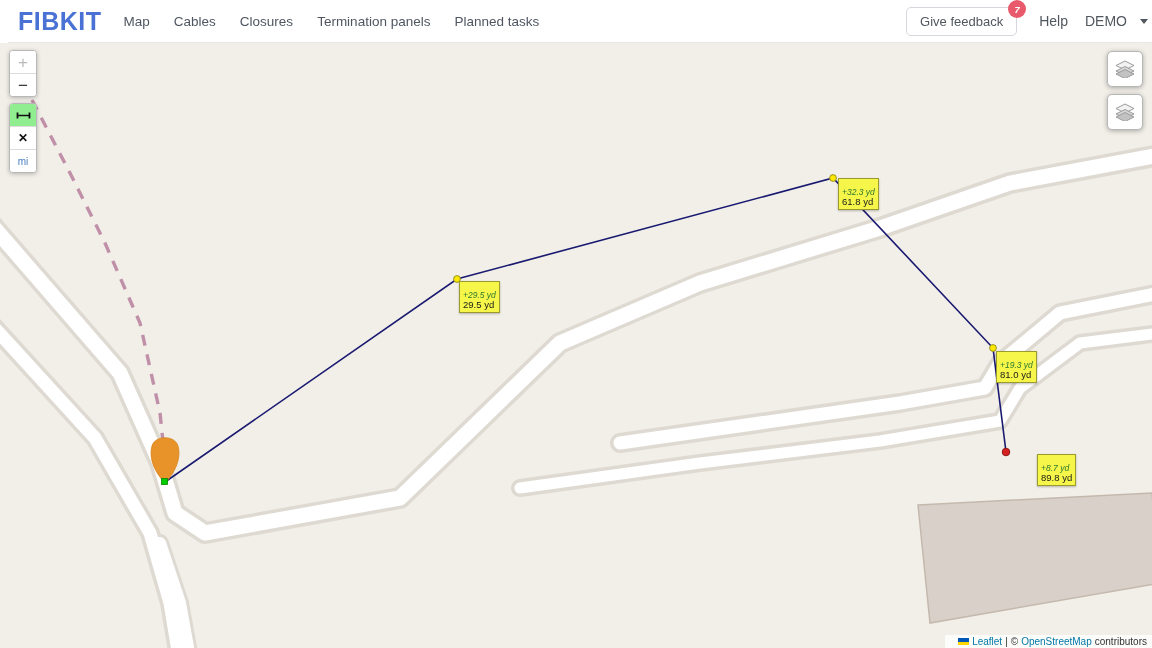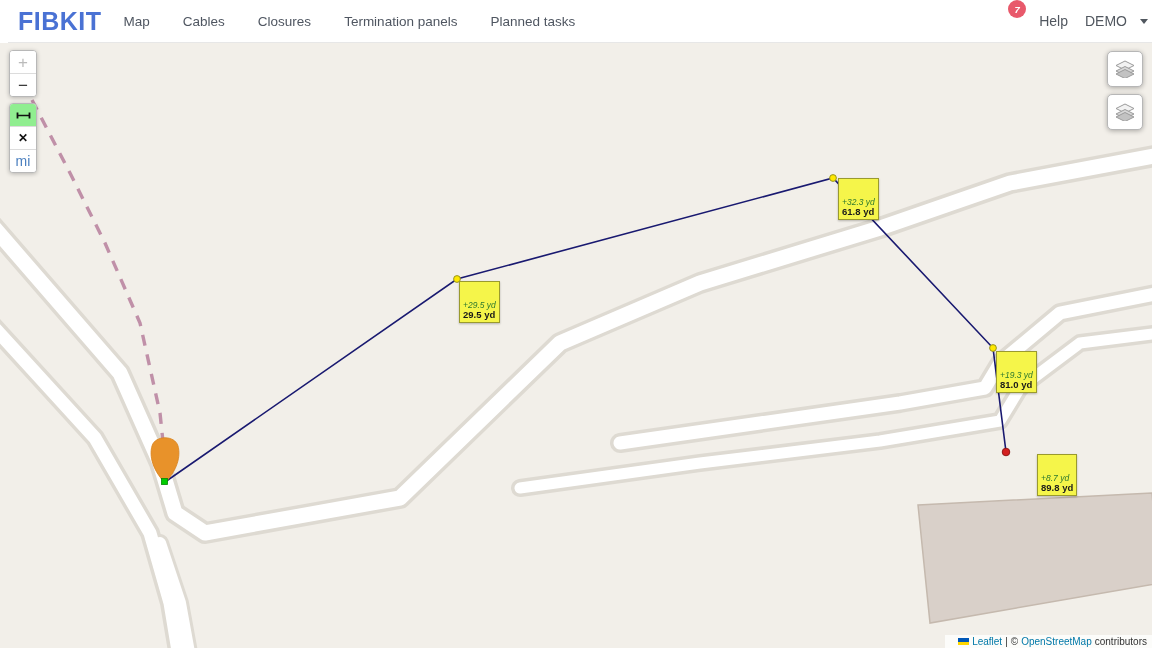--- a/index.html
+++ b/index.html
@@ -21,21 +21,21 @@
     display: flex; align-items: center;
     z-index: 900;
   }
   .brand {
     font-size: 25px; font-weight: bold;
     color: #4a72d4; letter-spacing: 0.5px;
     margin-left: 10px; margin-right: 22px;
     font-family: "Liberation Sans", sans-serif;
     line-height: 1;
   }
-  .nav-links { display: flex; align-items: flex-end; gap: 33px; }
+  .nav-links { display: flex; align-items: flex-end; gap: 24px; }
   .nav-link {
     font-size: 13.5px; color: #4f5661;
     text-decoration: none; white-space: nowrap;
     cursor: pointer;
   }
   .search-box {
     margin-left: 44px;
     width: 158px; height: 27px;
     border: 1px solid #dfe2e6; border-radius: 4px;
     background: #fff;
@@ -114,56 +114,56 @@
     z-index: 700;
     box-shadow: 0 1px 4px rgba(0,0,0,0.25);
   }
   .m-btn {
     height: 22px; width: 26px;
     display: flex; align-items: center; justify-content: center;
     cursor: pointer; background: #fff; user-select: none;
   }
   .m-btn + .m-btn { border-top: 1px solid #dcdcdc; }
   .m-btn.active { background: #90ee90; }
-  .m-btn .lbl { font-size: 14px; color: #4a7fbf; font-family: "Liberation Sans", sans-serif; }
+  .m-btn .lbl { font-size: 10px; color: #4a7fbf; font-family: "Liberation Sans", sans-serif; }
   .m-btn .xg { font-size: 12px; font-weight: bold; color: #111; line-height: 1; }
 
   
   .layer-ctrl {
     position: absolute; right: 9px;
     width: 34px; height: 34px;
     border: 1px solid #b7b7b7; border-radius: 5px;
     background: #fff;
     display: flex; align-items: center; justify-content: center;
     cursor: pointer; z-index: 700;
     box-shadow: 0 1px 5px rgba(0,0,0,0.3);
   }
   .layer-ctrl.one { top: 8px; }
   .layer-ctrl.two { top: 51px; }
 
   
   .mlabel {
     position: absolute;
     background: #f5f54a;
     border: 1px solid #9a9a2e;
-    padding: 19px 3px 2px 3px;
+    padding: 9px 3px 2px 3px;
     z-index: 650;
     line-height: 1.05;
     white-space: nowrap;
     box-shadow: 0 1px 2px rgba(0,0,0,0.25);
   }
   .mlabel .seg {
     display: block;
     font-size: 8.5px; font-style: italic;
     color: #2f7a2f;
     font-family: "Liberation Sans", sans-serif;
   }
   .mlabel .tot {
     display: block;
-    font-size: 9.5px; font-weight: bold;
+    font-size: 9.5px; font-weight: normal;
     color: #1a1a1a;
     font-family: "Liberation Sans", sans-serif;
   }
 
   
   .attrib {
     position: absolute; right: 0; bottom: 0;
     background: rgba(255,255,255,0.78);
     padding: 1px 5px 1px 13px;
     font-size: 10px; color: #333;
@@ -187,20 +187,21 @@
     <div class="nav-links">
       <span class="nav-link">Map</span>
       <span class="nav-link">Cables</span>
       <span class="nav-link">Closures</span>
       <span class="nav-link">Termination panels</span>
       <span class="nav-link">Planned tasks</span>
     </div>
 
 
     <div class="nav-right">
+      <button class="feedback-btn">Give feedback</button>
       <span class="badge-wrap">
         <span class="badge">7</span>
       </span>
       <span class="help-link">Help</span>
       <span class="demo-menu">
         <span>DEMO</span>
         <span class="caret"></span>
       </span>
     </div>
   </div>

